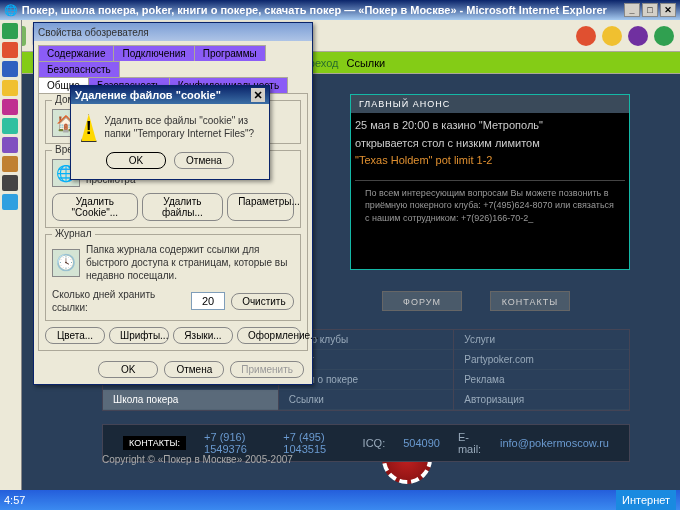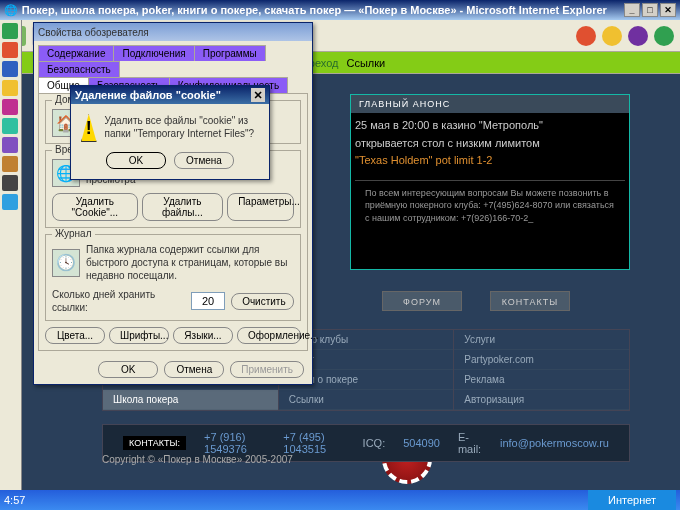--- a/index.html
+++ b/index.html
@@ -8,21 +8,21 @@
 .titlebar .wincontrols{margin-left:auto;display:flex;gap:2px}
 .titlebar .wincontrols span{width:16px;height:14px;background:#d4d0c8;color:#000;display:flex;align-items:center;justify-content:center;border:1px solid #888;font-size:9px}
 .toolbar{height:32px;background:#ece9d8;border-bottom:1px solid #aca899;display:flex;align-items:center;padding:0 6px;gap:6px}
 .toolbar .ico{width:20px;height:20px;border-radius:3px;display:inline-block}
 .addrbar{height:22px;background:#84cc16;border-bottom:1px solid #aca899;display:flex;align-items:center;justify-content:center;padding:0 8px;gap:8px}
 .addrbar span{color:#000}
 .content{position:absolute;top:74px;left:22px;right:0;bottom:20px;background:#2a3f5a}
 .sidebar{position:absolute;left:0;top:20px;bottom:20px;width:22px;background:#ece9d8;border-right:1px solid #888;display:flex;flex-direction:column;gap:3px;padding:3px 2px}
 .sidebar .sic{width:16px;height:16px;border-radius:2px}
 .taskbar{position:absolute;bottom:0;left:0;right:0;height:20px;background:linear-gradient(#245edb,#3b8af0);display:flex;align-items:center;color:#fff;padding:0 4px;gap:6px}
-.taskbar .tray{margin-left:auto;display:flex;gap:4px;align-items:center;background:#1a8ae0;padding:0 20px;height:100%}
+.taskbar .tray{margin-left:auto;display:flex;gap:4px;align-items:center;background:#1a8ae0;padding:0 6px;height:100%}
 
 .dialog{position:absolute;left:33px;top:22px;width:280px;background:#ece9d8;border:1px solid #0a246a;box-shadow:2px 2px 4px rgba(0,0,0,.4);z-index:10}
 .dlg-title{height:18px;background:linear-gradient(#7b9ed6,#aec4e6);color:#333;padding:0 4px;display:flex;align-items:center;font-size:10px}
 .tabs{display:flex;flex-wrap:wrap;padding:4px 4px 0}
 .tab{padding:2px 8px;background:#8b5cf6;border:1px solid #aca899;border-bottom:none;font-size:10px;margin-right:-1px;cursor:pointer}
 .tab.active{background:#fff;position:relative;z-index:2}
 .tabbody{background:#ece9d8;border:1px solid #aca899;margin:0 4px 4px;padding:6px}
 .group{border:1px solid #aca899;margin-bottom:6px;padding:8px 6px 6px;position:relative}
 .group .legend{position:absolute;top:-7px;left:6px;background:#ece9d8;padding:0 3px;font-size:10px;color:#333}
 .group .row{display:flex;align-items:center;gap:6px}

